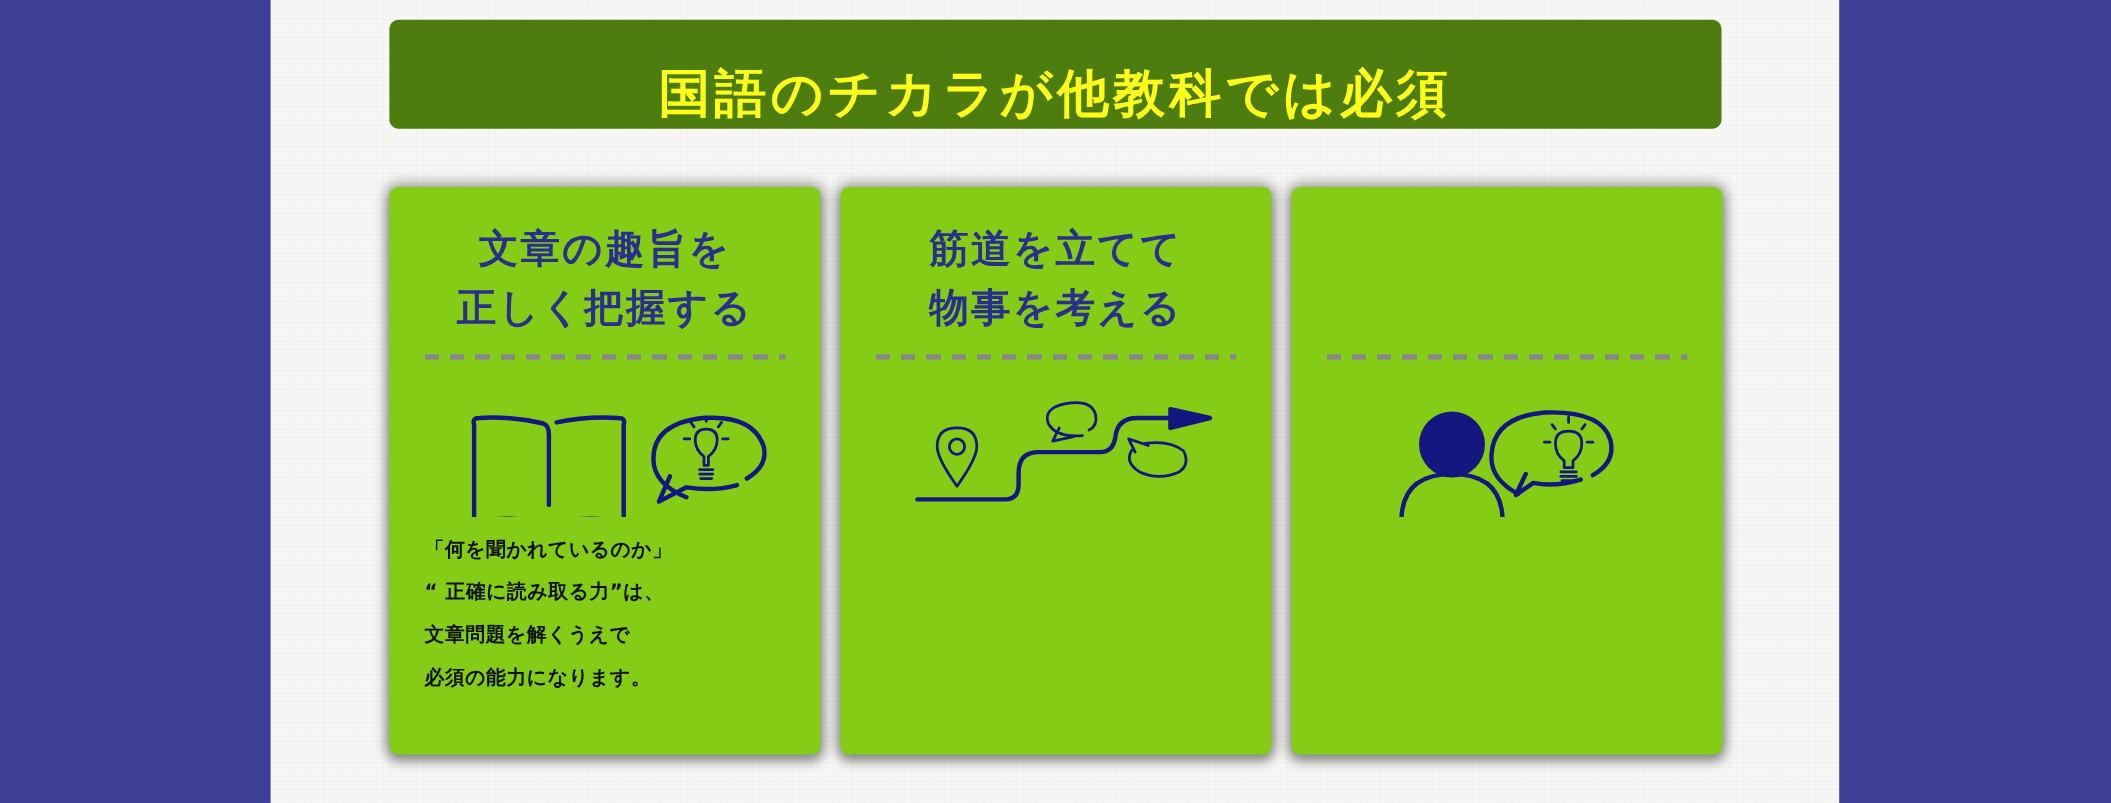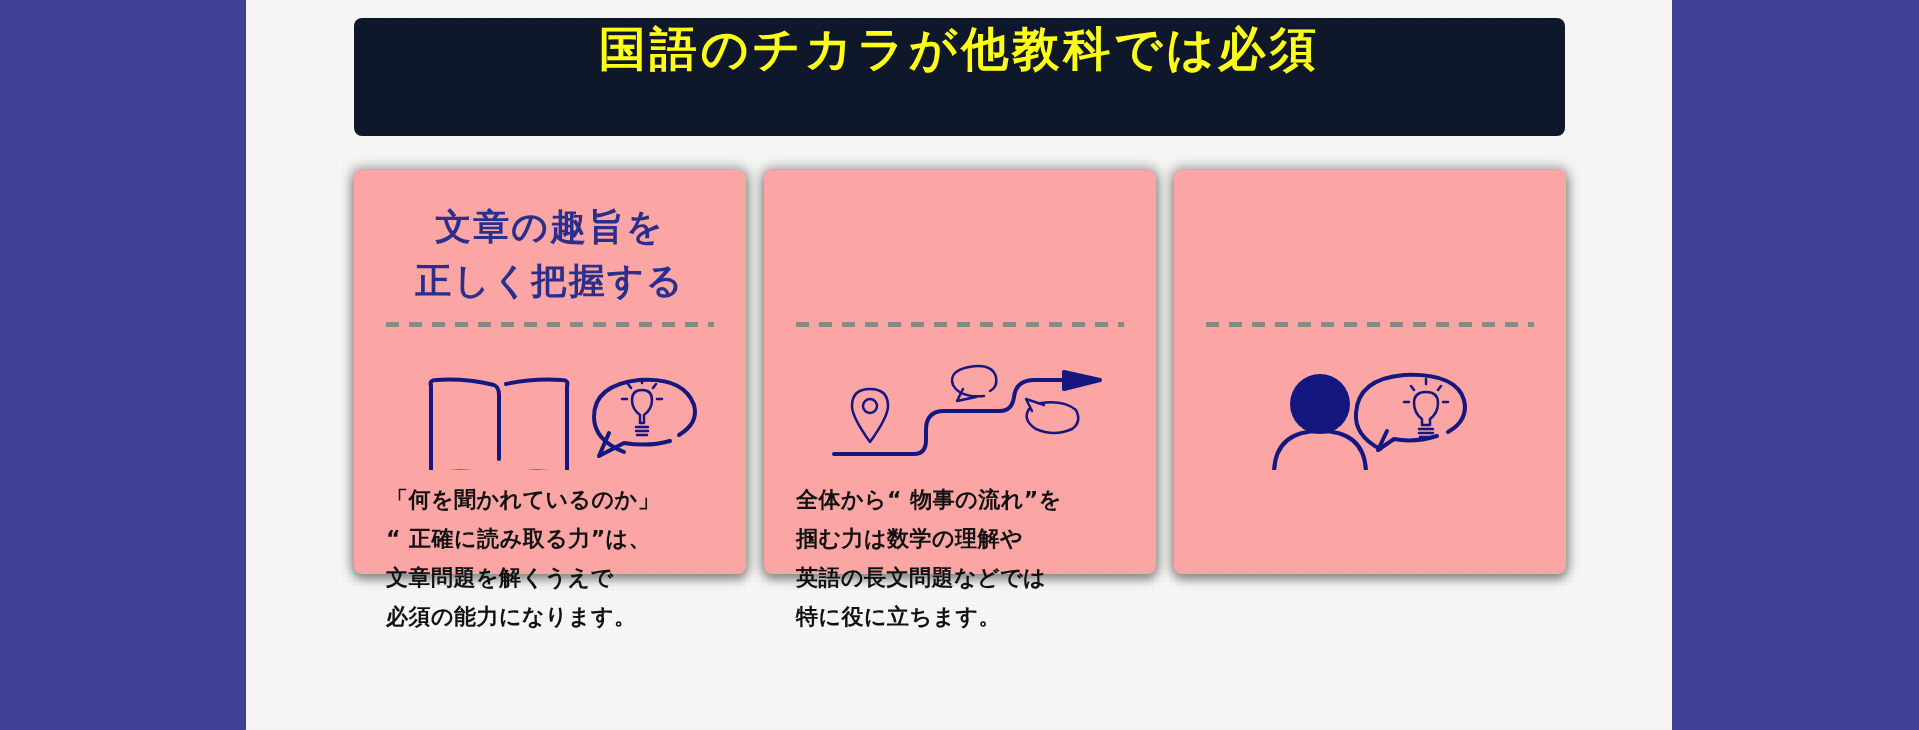--- a/index.html
+++ b/index.html
@@ -14,37 +14,37 @@
     left: 246px; top: 0;
     width: 1426px; height: 730px;
     background-color: #f7f7f6;
     background-image:
       repeating-linear-gradient(0deg, rgba(0,0,0,0.018) 0 1px, transparent 1px 4px),
       repeating-linear-gradient(90deg, rgba(0,0,0,0.012) 0 1px, transparent 1px 6px);
   }
   .banner {
     position: absolute;
     left: 354px; top: 18px;
-    width: 1211px; height: 118px;
-    background: #0f172a;
+    width: 1211px; height: 99px;
+    background: #4d7c0f;
     border-radius: 8px;
-    display: flex; align-items: flex-start; justify-content: center;
+    display: flex; align-items: flex-end; justify-content: center;
   }
   .banner-title {
     color: #ffff1a;
     font-weight: bold;
     font-size: 47px;
     letter-spacing: 4px;
     font-family: "DejaVu Sans", sans-serif;
   }
   .card {
     position: absolute;
     top: 170px;
-    width: 392px; height: 404px;
-    background: #fca5a5;
+    width: 392px; height: 516px;
+    background: #84cc16;
     border-radius: 8px;
     box-shadow: 0 0 12px 3px rgba(0,0,0,0.35), 0 6px 10px rgba(0,0,0,0.25);
   }
   .card-title {
     position: absolute;
     top: 30px; left: 0; right: 0;
     text-align: center;
     color: #2b2f8c;
     font-weight: bold;
     font-size: 36px;
@@ -62,21 +62,21 @@
     position: absolute;
     top: 165px; left: 0; right: 0;
     height: 135px;
   }
   .illus svg { position: absolute; left: 0; top: 0; width: 392px; height: 135px; }
   .card-body {
     position: absolute;
     top: 310px; left: 32px; right: 16px;
     color: #111;
     font-weight: bold;
-    font-size: 22px;
+    font-size: 18px;
     line-height: 39px;
     white-space: pre-line;
     letter-spacing: 0.5px;
   }
 </style>
 </head>
 <body>
 
 <div class="paper"></div>
 
@@ -111,20 +111,22 @@
       </g>
     </svg>
   </div>
   <p class="card-body">「何を聞かれているのか」
 “ 正確に読み取る力”は、
 文章問題を解くうえで
 必須の能力になります。</p>
 </div>
 
 <div class="card" style="left:764px;">
+  <h2 class="card-title">筋道を立てて
+物事を考える</h2>
   <div class="divider"></div>
   <div class="illus">
     <svg viewBox="0 0 392 135" fill="none" stroke="#14177f" stroke-width="4" stroke-linecap="round" stroke-linejoin="round">
 
       <path d="M70 119 L150 119 Q162 119 162 105 L162 95 Q162 76 180 76 L236 76 Q248 76 250 62 Q252 45 270 45 L300 45"></path>
       <path d="M300 37 L336 45 L300 54 Z" fill="#14177f"></path>
 
       <g stroke-width="2.5">
         <path d="M106 107 Q88 82 88 71 Q88 54 106 54 Q124 54 124 71 Q124 82 106 107 Z"></path>
         <circle cx="106" cy="71" r="7"></circle>
@@ -134,24 +136,20 @@
         <path d="M220 61 Q196 63 189 50 Q184 36 205 32 Q228 28 232 42 Q234 52 226 56"></path>
         <path d="M212 62 L193 66 L199 54"></path>
       </g>
 
       <g stroke-width="2.5">
         <path d="M277 68 Q300 65 312 75 Q318 87 308 94 Q290 102 272 94 Q258 85 265 74"></path>
         <path d="M268 76 L262 64 L280 70"></path>
       </g>
     </svg>
   </div>
-  <p class="card-body">全体から“ 物事の流れ”を
-掴む力は数学の理解や
-英語の長文問題などでは
-特に役に立ちます。</p>
 </div>
 
 <div class="card" style="left:1174px;">
   <div class="divider"></div>
   <div class="illus">
     <svg viewBox="0 0 392 135" fill="none" stroke="#14177f" stroke-width="4" stroke-linecap="round" stroke-linejoin="round">
 
       <circle cx="146" cy="69" r="30" fill="#14177f" stroke="none"></circle>
       <path d="M100 139 Q100 96 146 96 Q192 96 192 139"></path>
 

